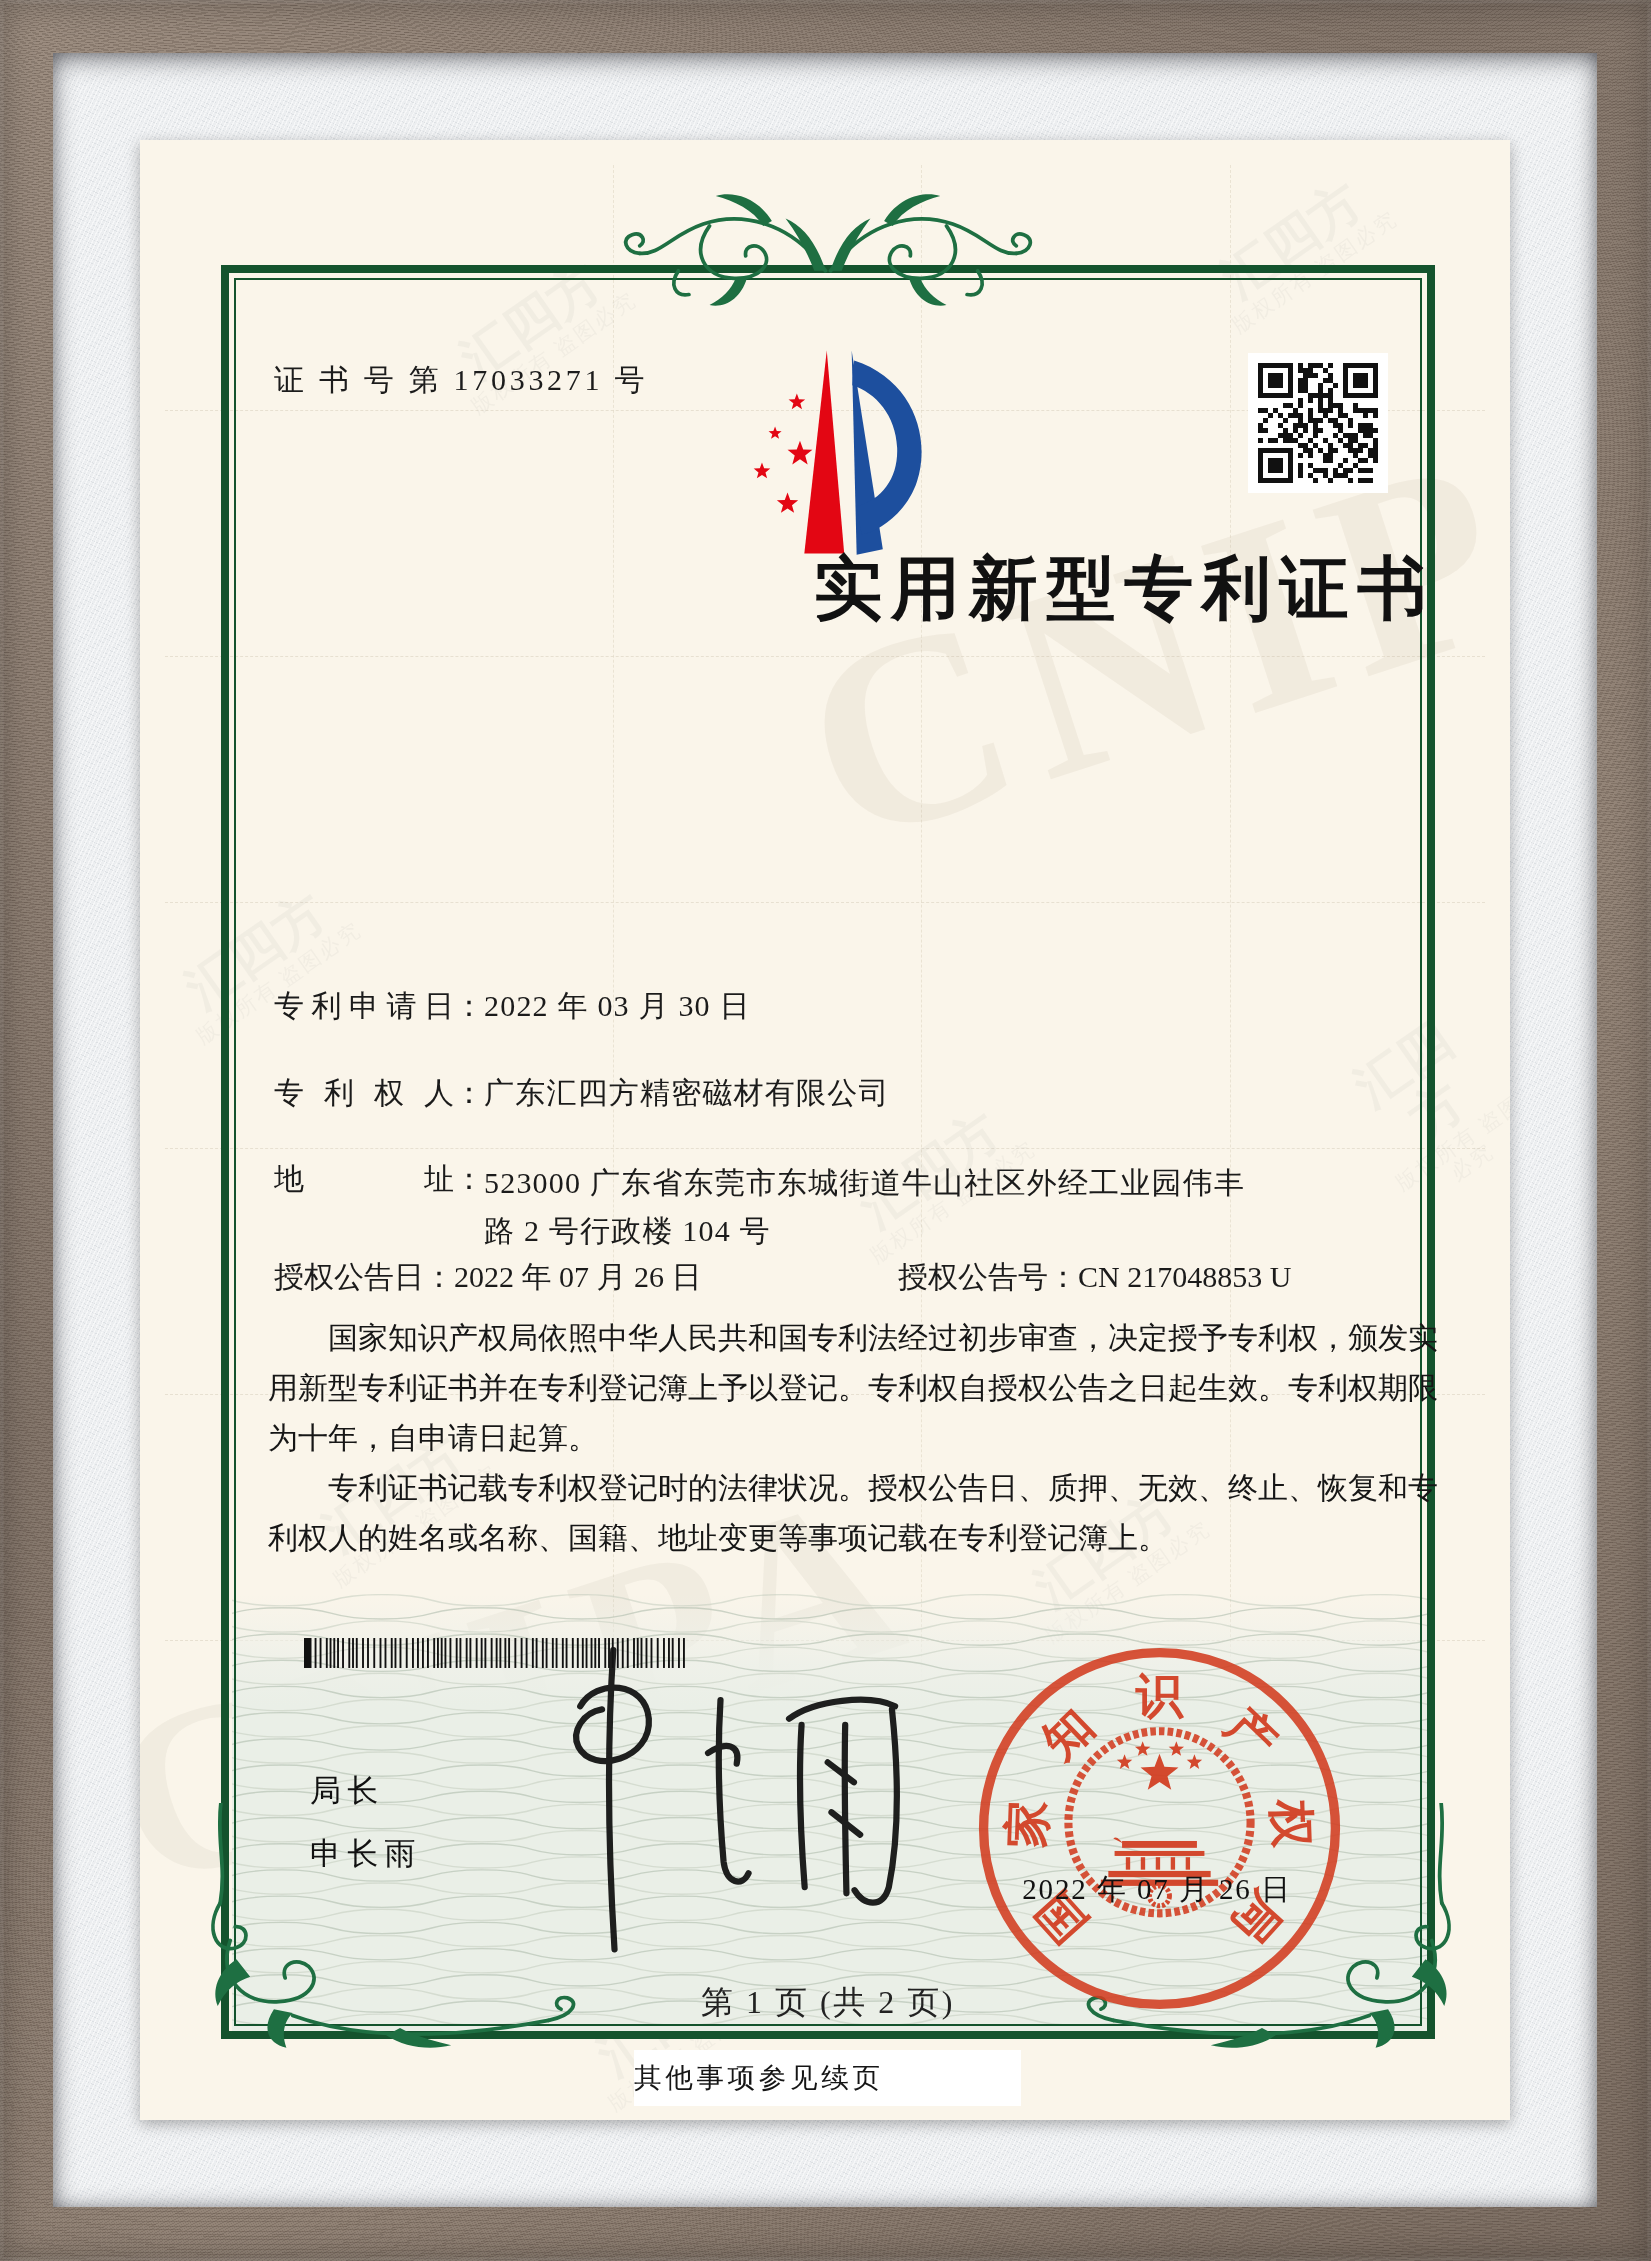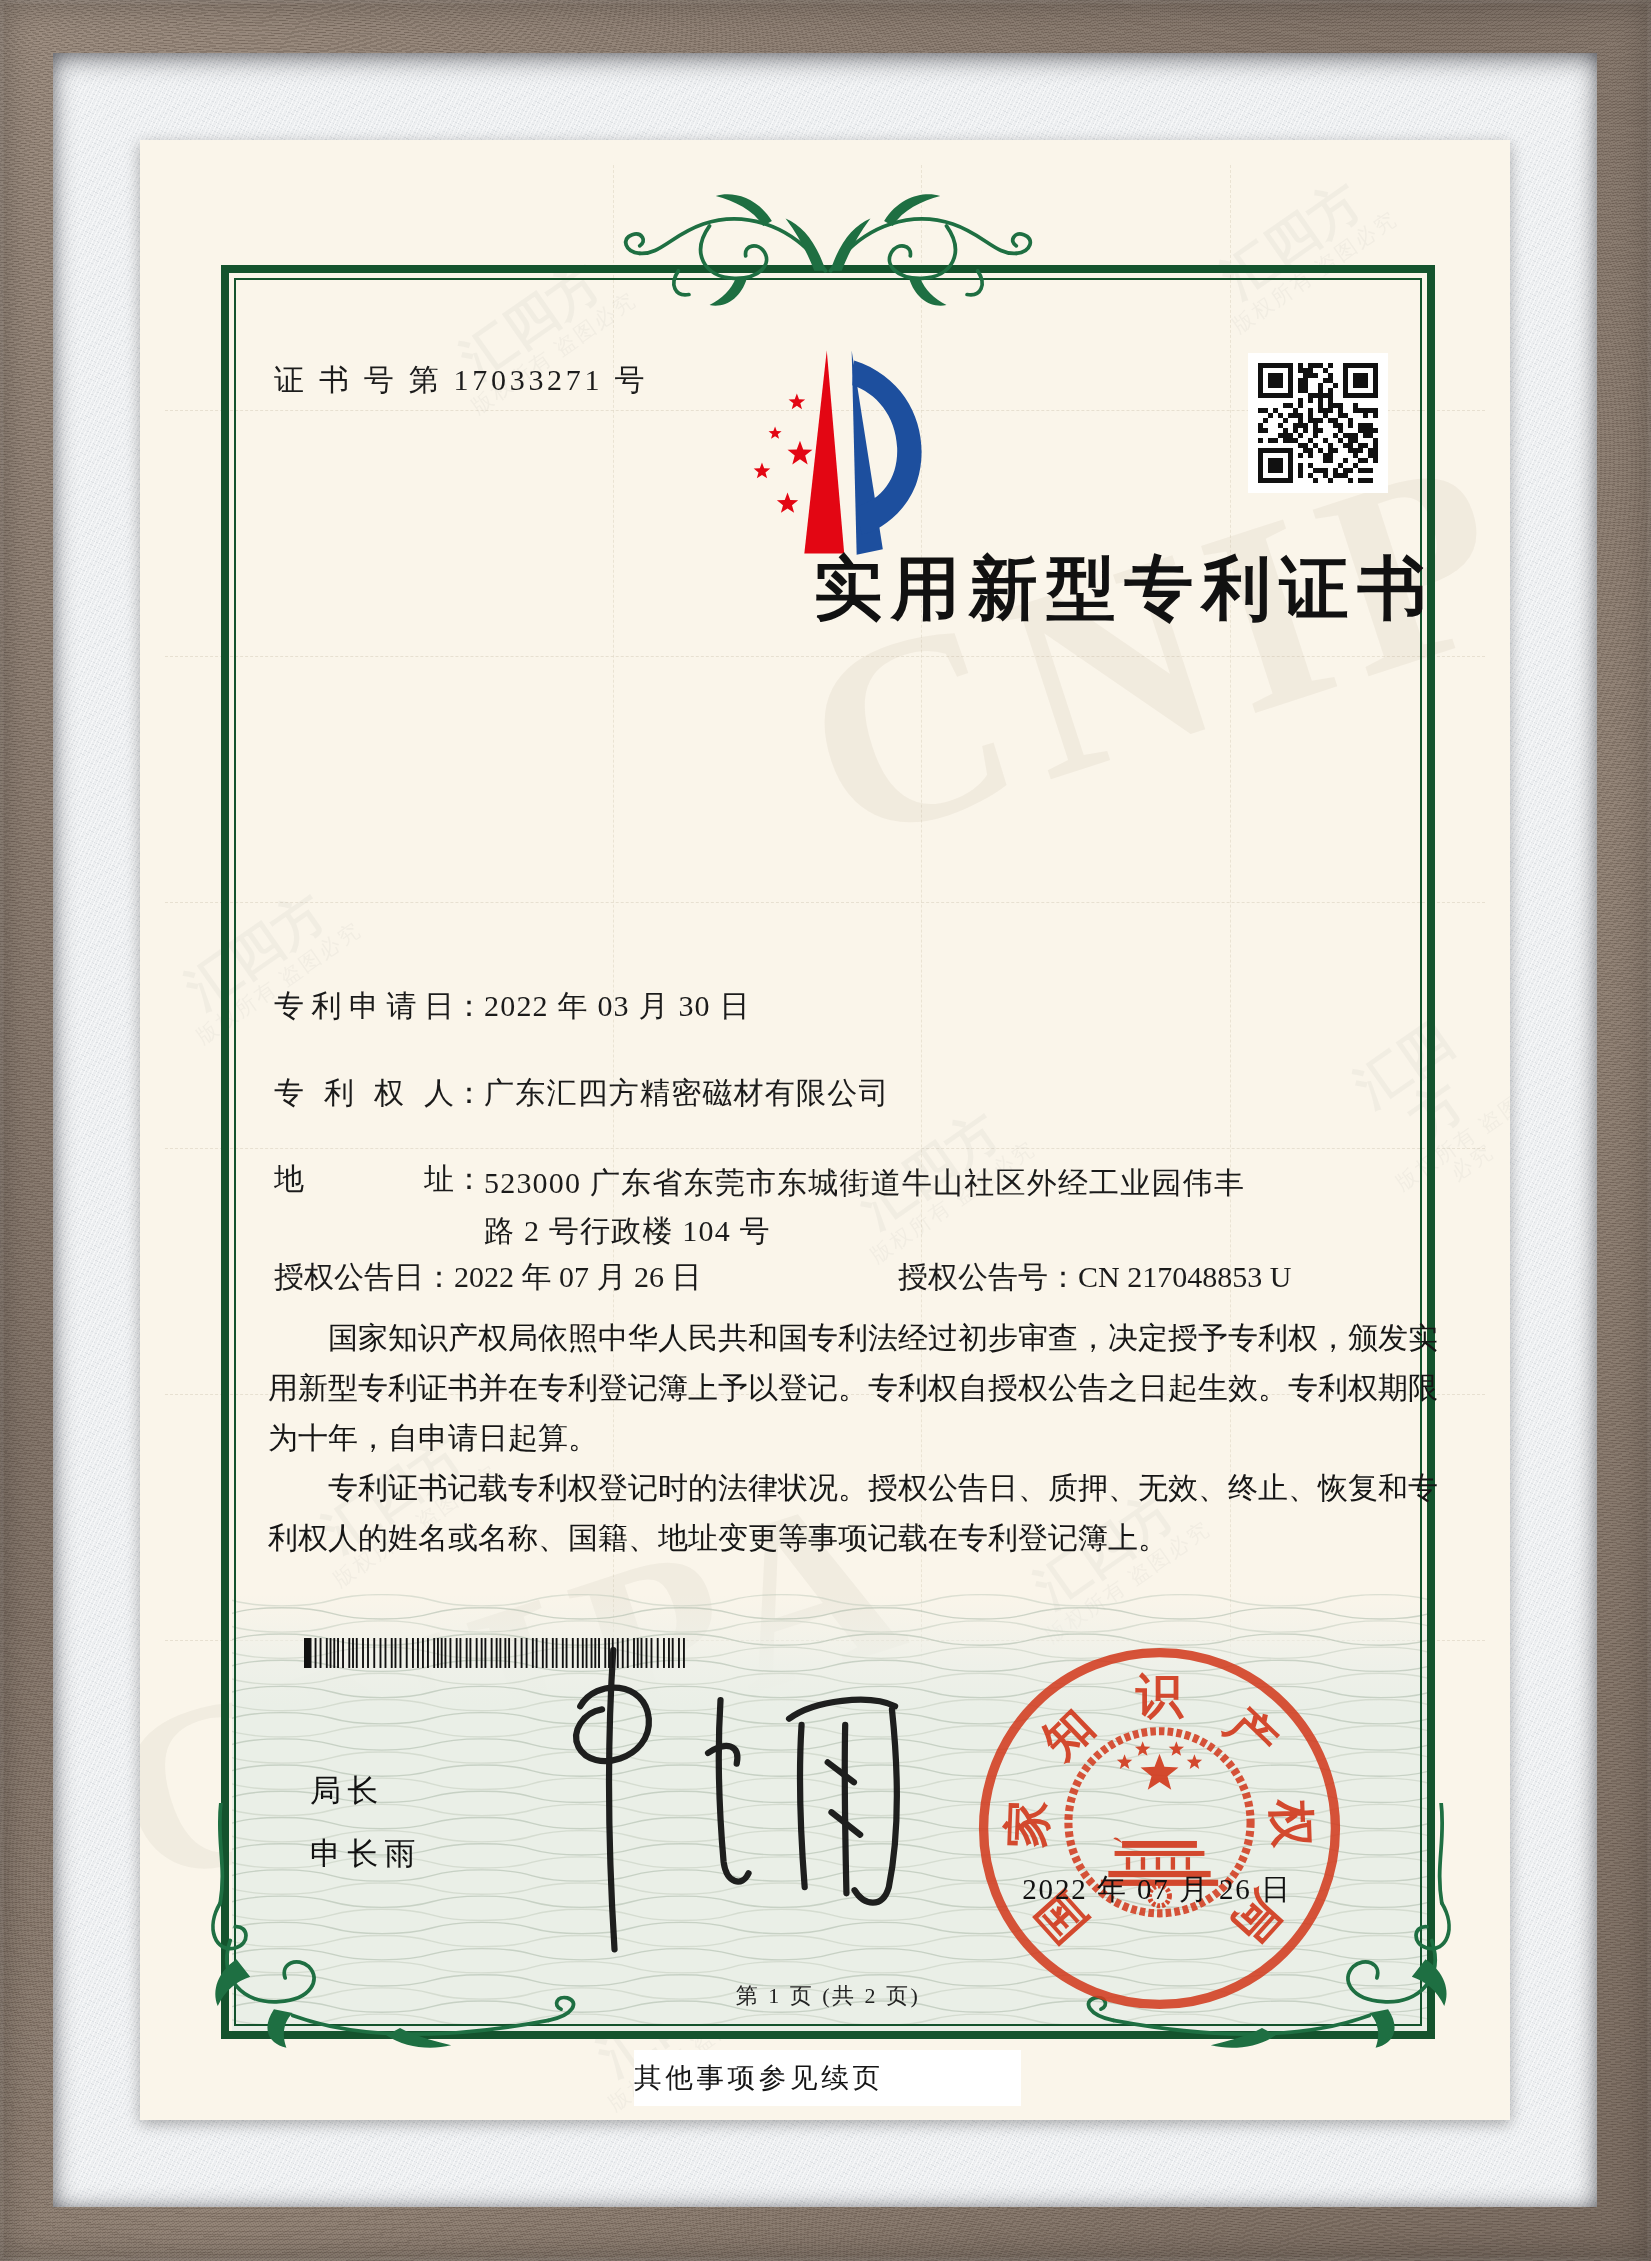--- a/index.html
+++ b/index.html
@@ -60,21 +60,21 @@
   .bodytext{position:absolute;left:128px;top:1173px;width:1170px;font-size:30px;
             line-height:50px;color:#161616;text-align:justify;}
   .bodytext p{margin:0;text-indent:2em;}
   .barcode{position:absolute;left:164px;top:1498px;}
   .director{position:absolute;left:170px;font-size:31px;letter-spacing:6.2px;color:#111;}
   .signature{position:absolute;left:381px;top:1485px;}
   .seal{position:absolute;left:823px;top:1492px;opacity:.92;}
   .sealdate{position:absolute;left:830px;top:1730px;width:374px;text-align:center;
             font-size:29px;letter-spacing:1.9px;color:#111;z-index:8;}
   .pageinfo{position:absolute;left:81px;width:1214px;top:1841px;text-align:center;
-            font-size:22px;color:#222;z-index:7;letter-spacing:2.5px;}
+            font-size:32px;color:#222;z-index:7;letter-spacing:2.5px;}
   .footband{position:absolute;left:494px;top:1910px;width:387px;height:56px;background:#ffffff;
             z-index:7;text-align:left;}
   .footband span{line-height:56px;font-size:27.5px;letter-spacing:3.7px;color:#151515;}
 </style>
 </head>
 <body>
 
 <div class="stage">
   <div class="frame"></div>
   <div class="mat"></div>

